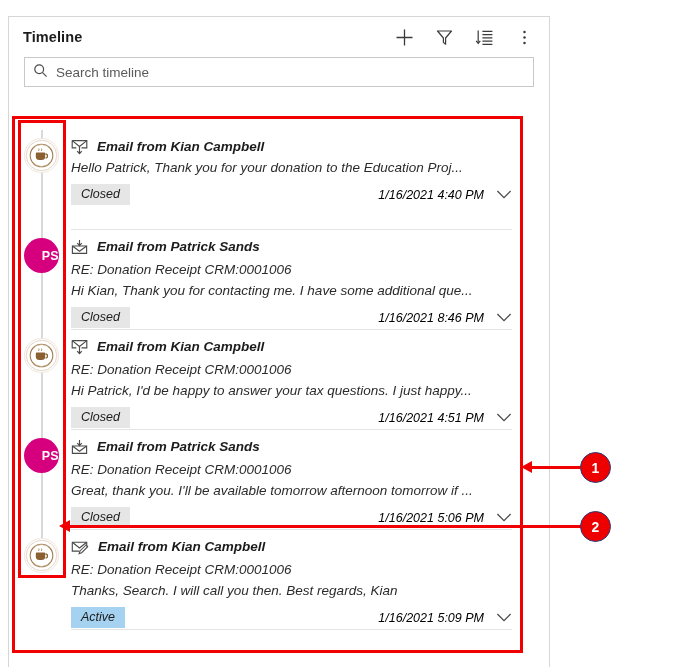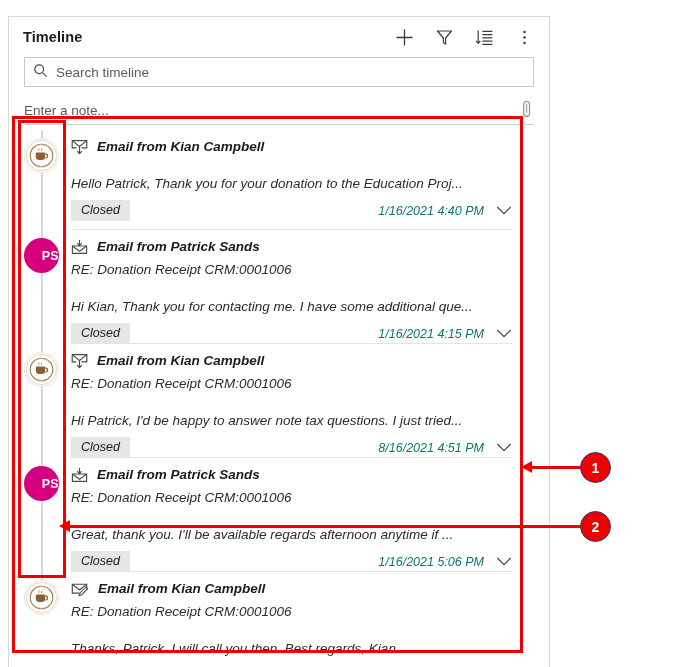--- a/index.html
+++ b/index.html
@@ -156,21 +156,21 @@
   .rec-title .mail-icon { color: #4a4a4a; flex: 0 0 auto; display:flex; }
   .rec-subject {
     font-size: 13.5px;
     color: #2b2b2b;
     margin-top: 4px;
     line-height: 19px;
   }
   .rec-preview {
     font-size: 13.5px;
     color: #2b2b2b;
-    margin-top: 18px;
+    margin-top: 2px;
     line-height: 19px;
     white-space: nowrap;
     overflow: hidden;
   }
   .rec-footer {
     margin-top: 7px;
     display: flex;
     align-items: center;
     justify-content: center;
   }
@@ -178,21 +178,21 @@
     font-size: 12.5px;
     color: #1b1b1b;
     padding: 3px 10px 4px 10px;
     line-height: 14px;
   }
   .badge.closed { background: #e6e6e6; }
   .badge.active { background: #a6d2f2; }
   .rec-time {
     margin-left: auto;
     font-size: 12.5px;
-    color: #0f766e;
+    color: #000000;
   }
   .chev {
     margin-left: 12px;
     color: #4a4a4a;
     cursor: pointer;
     display: flex;
   }
   .rec-sep {
     position: absolute;
     left: 54px;
@@ -300,29 +300,20 @@
       <span id="search-icon">
         <svg width="15" height="15" viewBox="0 0 15 15" aria-hidden="true">
           <circle cx="6.2" cy="6.2" r="4.4" stroke="#4a4a4a" stroke-width="1.2" fill="none"></circle>
           <path d="M9.6 9.6 L13.6 13.6" stroke="#4a4a4a" stroke-width="1.2" fill="none"></path>
         </svg>
       </span>
       <input id="search-input" type="text" placeholder="Search timeline" style="">
     </div>
   </div>
 
-  <div id="note-row">
-    <input id="note-input" type="text" placeholder="Enter a note..." style="">
-    <span id="attach-icon">
-      <svg width="15" height="18" viewBox="0 0 15 18" aria-hidden="true">
-        <rect x="4.6" y="1.4" width="6" height="15" rx="3" stroke="#9a9a9a" stroke-width="1.2" fill="#f4f4f4"></rect>
-        <path d="M7.6 4.2 V12.6" stroke="#9a9a9a" stroke-width="1"></path>
-      </svg>
-    </span>
-  </div>
 
   <div id="records">
 
     <div class="record">
       <div class="rail">
         <div class="rail-line"></div>
         <div class="avatar logo">
           <svg width="33" height="33" viewBox="0 0 33 33" aria-hidden="true">
             <circle cx="16.5" cy="16.5" r="15.2" fill="#ffffff" stroke="#e3d6c6" stroke-width="1"></circle>
             <circle cx="16.5" cy="16.5" r="11.3" fill="#ffffff" stroke="#a07b4e" stroke-width="1.1"></circle>
@@ -374,21 +365,21 @@
               <path d="M1.4 7 h14.2 v7.4 H1.4 Z" stroke="#4a4a4a" stroke-width="1.15" fill="none"></path>
               <path d="M1.4 7 L8.5 12.2 L15.6 7" stroke="#4a4a4a" stroke-width="1.15" fill="none"></path>
             </svg>
           </span>
           <span>Email from Patrick Sands</span>
         </div>
         <div class="rec-subject">RE: Donation Receipt CRM:0001006</div>
         <div class="rec-preview">Hi Kian, Thank you for contacting me. I have some additional que...</div>
         <div class="rec-footer">
           <span class="badge closed">Closed</span>
-          <span class="rec-time">1/16/2021 4:15 PM</span>
+          <span class="rec-time">1/16/2021 8:46 PM</span>
           <span class="chev">
             <svg width="16" height="11" viewBox="0 0 16 11" aria-hidden="true">
               <path d="M1.4 2 L8 8.6 L14.6 2" stroke="#4a4a4a" stroke-width="1.25" fill="none"></path>
             </svg>
           </span>
         </div>
       </div>
       <div class="rec-sep"></div>
     </div>
 
@@ -412,24 +403,24 @@
           <span class="mail-icon">
             <svg width="17" height="16" viewBox="0 0 17 16" aria-hidden="true">
               <path d="M1.2 1.6 h14.6 v7.2 h-5.3 M1.2 1.6 v7.2 h4.2" stroke="#4a4a4a" stroke-width="1.15" fill="none"></path>
               <path d="M1.2 1.6 L8.5 7.4 L15.8 1.6" stroke="#4a4a4a" stroke-width="1.15" fill="none"></path>
               <path d="M8.5 7.6 V14.4 M6.2 12.2 L8.5 14.7 L10.8 12.2" stroke="#4a4a4a" stroke-width="1.15" fill="none"></path>
             </svg>
           </span>
           <span>Email from Kian Campbell</span>
         </div>
         <div class="rec-subject">RE: Donation Receipt CRM:0001006</div>
-        <div class="rec-preview">Hi Patrick,   I'd be happy to answer note tax questions. I just tried...</div>
+        <div class="rec-preview">Hi Patrick,   I'd be happy to answer your tax questions. I just happy...</div>
         <div class="rec-footer">
           <span class="badge closed">Closed</span>
-          <span class="rec-time">8/16/2021 4:51 PM</span>
+          <span class="rec-time">1/16/2021 4:51 PM</span>
           <span class="chev">
             <svg width="16" height="11" viewBox="0 0 16 11" aria-hidden="true">
               <path d="M1.4 2 L8 8.6 L14.6 2" stroke="#4a4a4a" stroke-width="1.25" fill="none"></path>
             </svg>
           </span>
         </div>
       </div>
       <div class="rec-sep"></div>
     </div>
 
@@ -445,21 +436,21 @@
           <span class="mail-icon">
             <svg width="17" height="16" viewBox="0 0 17 16" aria-hidden="true">
               <path d="M8.5 0.9 V6.3 M6.3 4.2 L8.5 6.6 L10.7 4.2" stroke="#4a4a4a" stroke-width="1.15" fill="none"></path>
               <path d="M1.4 7 h14.2 v7.4 H1.4 Z" stroke="#4a4a4a" stroke-width="1.15" fill="none"></path>
               <path d="M1.4 7 L8.5 12.2 L15.6 7" stroke="#4a4a4a" stroke-width="1.15" fill="none"></path>
             </svg>
           </span>
           <span>Email from Patrick Sands</span>
         </div>
         <div class="rec-subject">RE: Donation Receipt CRM:0001006</div>
-        <div class="rec-preview">Great, thank you. I'll be available regards afternoon anytime if ...</div>
+        <div class="rec-preview">Great, thank you. I'll be available tomorrow afternoon tomorrow if ...</div>
         <div class="rec-footer">
           <span class="badge closed">Closed</span>
           <span class="rec-time">1/16/2021 5:06 PM</span>
           <span class="chev">
             <svg width="16" height="11" viewBox="0 0 16 11" aria-hidden="true">
               <path d="M1.4 2 L8 8.6 L14.6 2" stroke="#4a4a4a" stroke-width="1.25" fill="none"></path>
             </svg>
           </span>
         </div>
       </div>
@@ -486,21 +477,21 @@
           <span class="mail-icon">
             <svg width="18" height="16" viewBox="0 0 18 16" aria-hidden="true">
               <path d="M1.3 3.2 h14.4 v4.3 M1.3 3.2 v8.9 h7.1" stroke="#4a4a4a" stroke-width="1.15" fill="none"></path>
               <path d="M1.3 3.2 L8.5 9 L15.7 3.2" stroke="#4a4a4a" stroke-width="1.15" fill="none"></path>
               <path d="M16.6 6.6 L10.6 12.6 L9.7 15.2 L12.3 14.3 L18.3 8.3 Z" stroke="#4a4a4a" stroke-width="1.05" fill="none" transform="translate(-1.6,-0.6)"></path>
             </svg>
           </span>
           <span>Email from Kian Campbell</span>
         </div>
         <div class="rec-subject">RE: Donation Receipt CRM:0001006</div>
-        <div class="rec-preview">Thanks, Patrick. I will call you then.   Best regards, Kian</div>
+        <div class="rec-preview">Thanks, Search. I will call you then.   Best regards, Kian</div>
         <div class="rec-footer">
           <span class="badge active">Active</span>
           <span class="rec-time">1/16/2021 5:09 PM</span>
           <span class="chev">
             <svg width="16" height="11" viewBox="0 0 16 11" aria-hidden="true">
               <path d="M1.4 2 L8 8.6 L14.6 2" stroke="#4a4a4a" stroke-width="1.25" fill="none"></path>
             </svg>
           </span>
         </div>
       </div>

